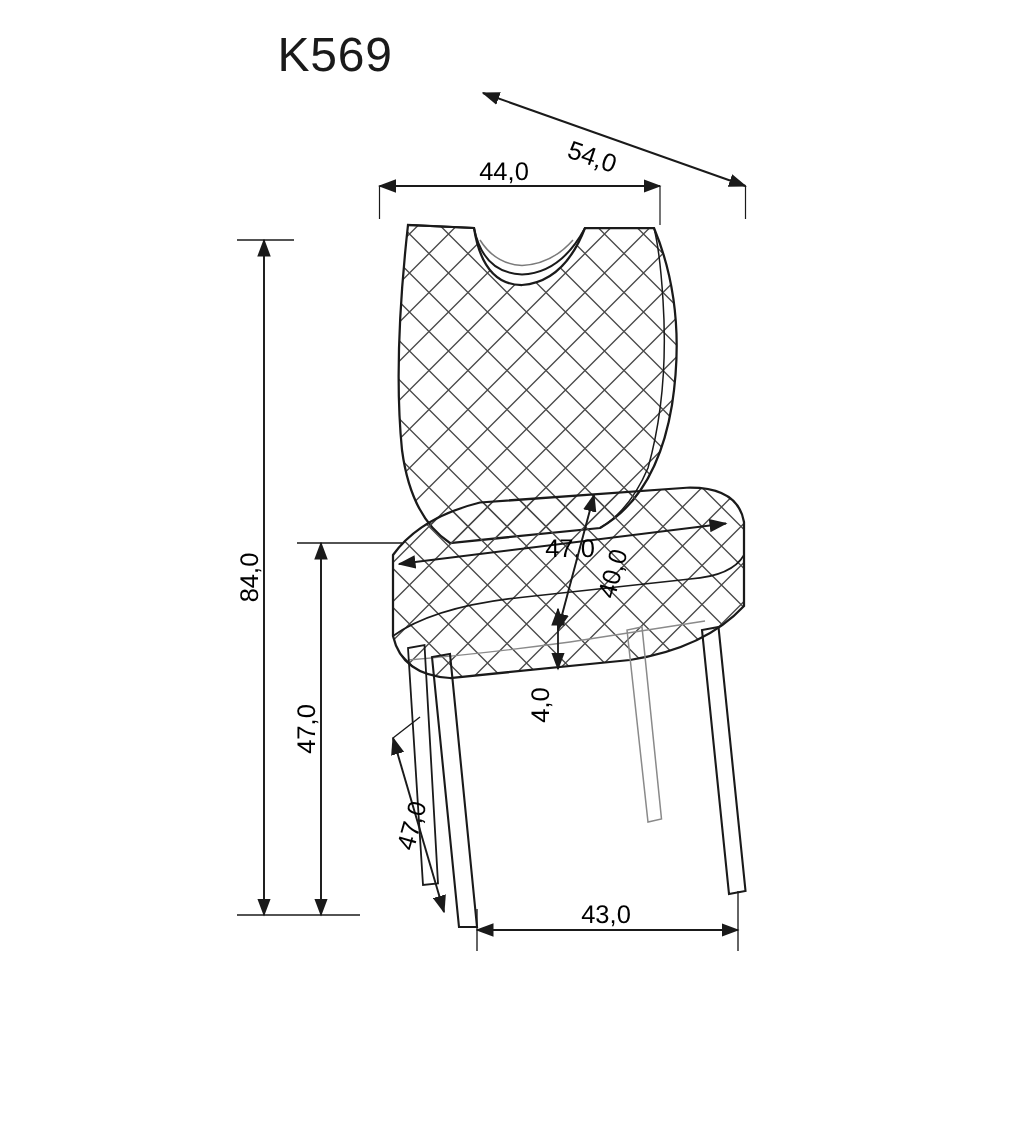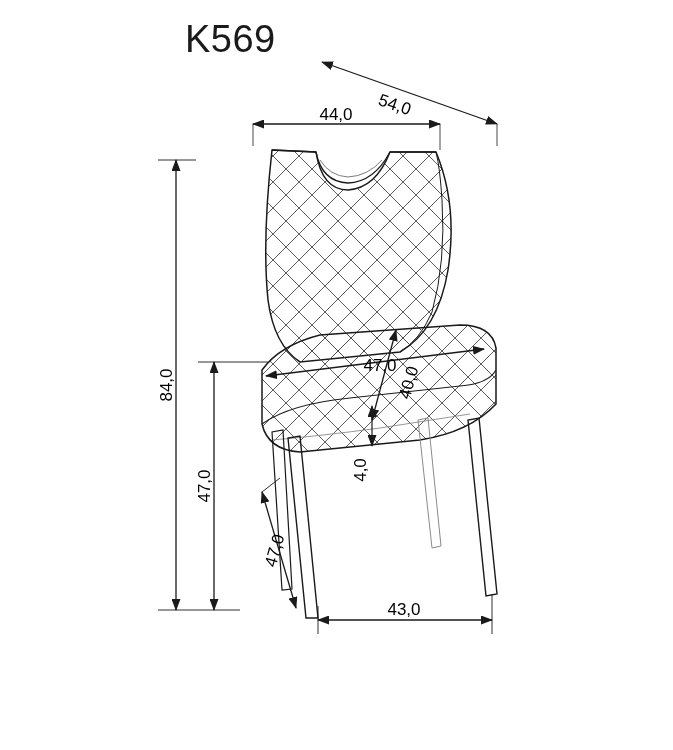--- a/index.html
+++ b/index.html
@@ -17,21 +17,21 @@
   #sheet {
     position: relative;
     width: 673px;
     height: 750px;
     background: #ffffff;
   }
   #title {
     position: absolute;
     left: 185px;
     top: 18px;
-    font-size: 38px;
+    font-size: 32px;
     letter-spacing: 0.5px;
     color: #1a1a1a;
     white-space: nowrap;
   }
   #drawing {
     position: absolute;
     left: 0;
     top: 0;
   }
   .dimtext {

